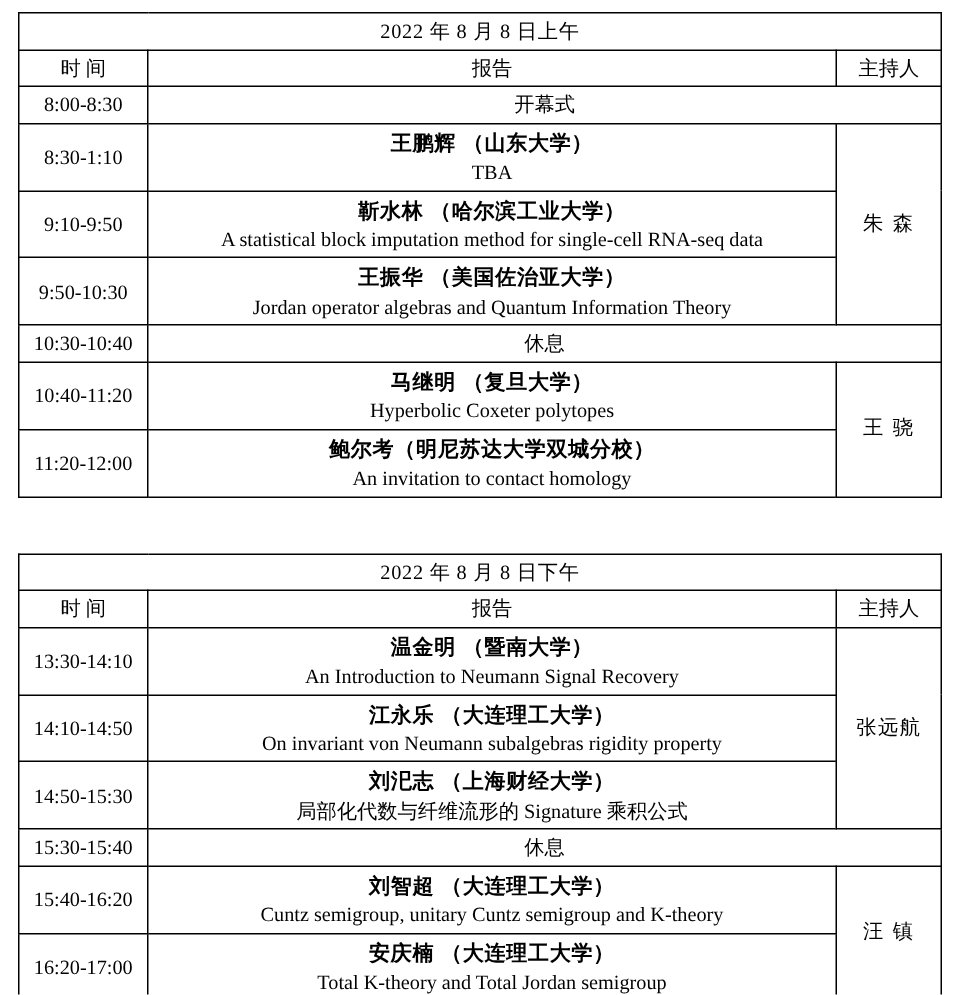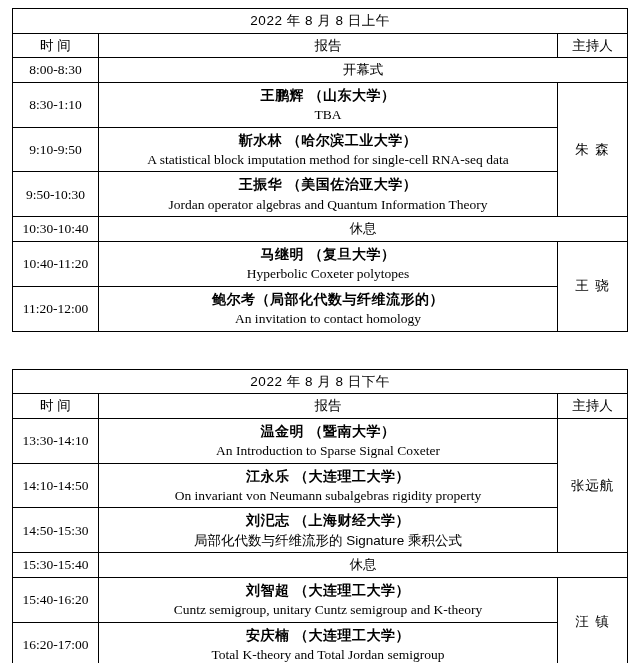--- a/index.html
+++ b/index.html
@@ -71,21 +71,21 @@
   }
   .chair-cell {
     font-size: 14px;
     font-family: "DejaVu Sans", sans-serif;
     letter-spacing: 1px;
   }
   .spacer {
     height: 37px;
   }
   .cjk {
-    font-family: Liberation Sans, sans-serif;
+    font-family: Liberation Serif, serif;
   }
 </style>
 </head>
 <body>
 
 <div class="page">
 
   <table class="sched">
     <colgroup>
       <col class="col-time">
@@ -142,21 +142,21 @@
         <td class="talk-cell">
           <div class="talk-speaker">马继明 （复旦大学）</div>
           <div class="talk-title">Hyperbolic Coxeter polytopes</div>
         </td>
         <td class="chair-cell" rowspan="2">王  骁</td>
       </tr>
 
       <tr>
         <td class="time-cell">11:20-12:00</td>
         <td class="talk-cell">
-          <div class="talk-speaker">鲍尔考（局部化代数与纤维流形的）</div>
+          <div class="talk-speaker">鲍尔考（明尼苏达大学双城分校）</div>
           <div class="talk-title">An invitation to contact homology</div>
         </td>
       </tr>
     </tbody>
   </table>
 
   <div class="spacer"></div>
 
   <table class="sched">
     <colgroup>
@@ -171,21 +171,21 @@
       <tr>
         <td class="head-cell cjk">时  间</td>
         <td class="head-cell cjk">报告</td>
         <td class="head-cell cjk">主持人</td>
       </tr>
 
       <tr>
         <td class="time-cell">13:30-14:10</td>
         <td class="talk-cell">
           <div class="talk-speaker">温金明 （暨南大学）</div>
-          <div class="talk-title">An Introduction to Sparse Signal Coxeter</div>
+          <div class="talk-title">An Introduction to Neumann Signal Recovery</div>
         </td>
         <td class="chair-cell" rowspan="3">张远航</td>
       </tr>
 
       <tr>
         <td class="time-cell">14:10-14:50</td>
         <td class="talk-cell">
           <div class="talk-speaker">江永乐 （大连理工大学）</div>
           <div class="talk-title">On invariant von Neumann subalgebras rigidity property</div>
         </td>

